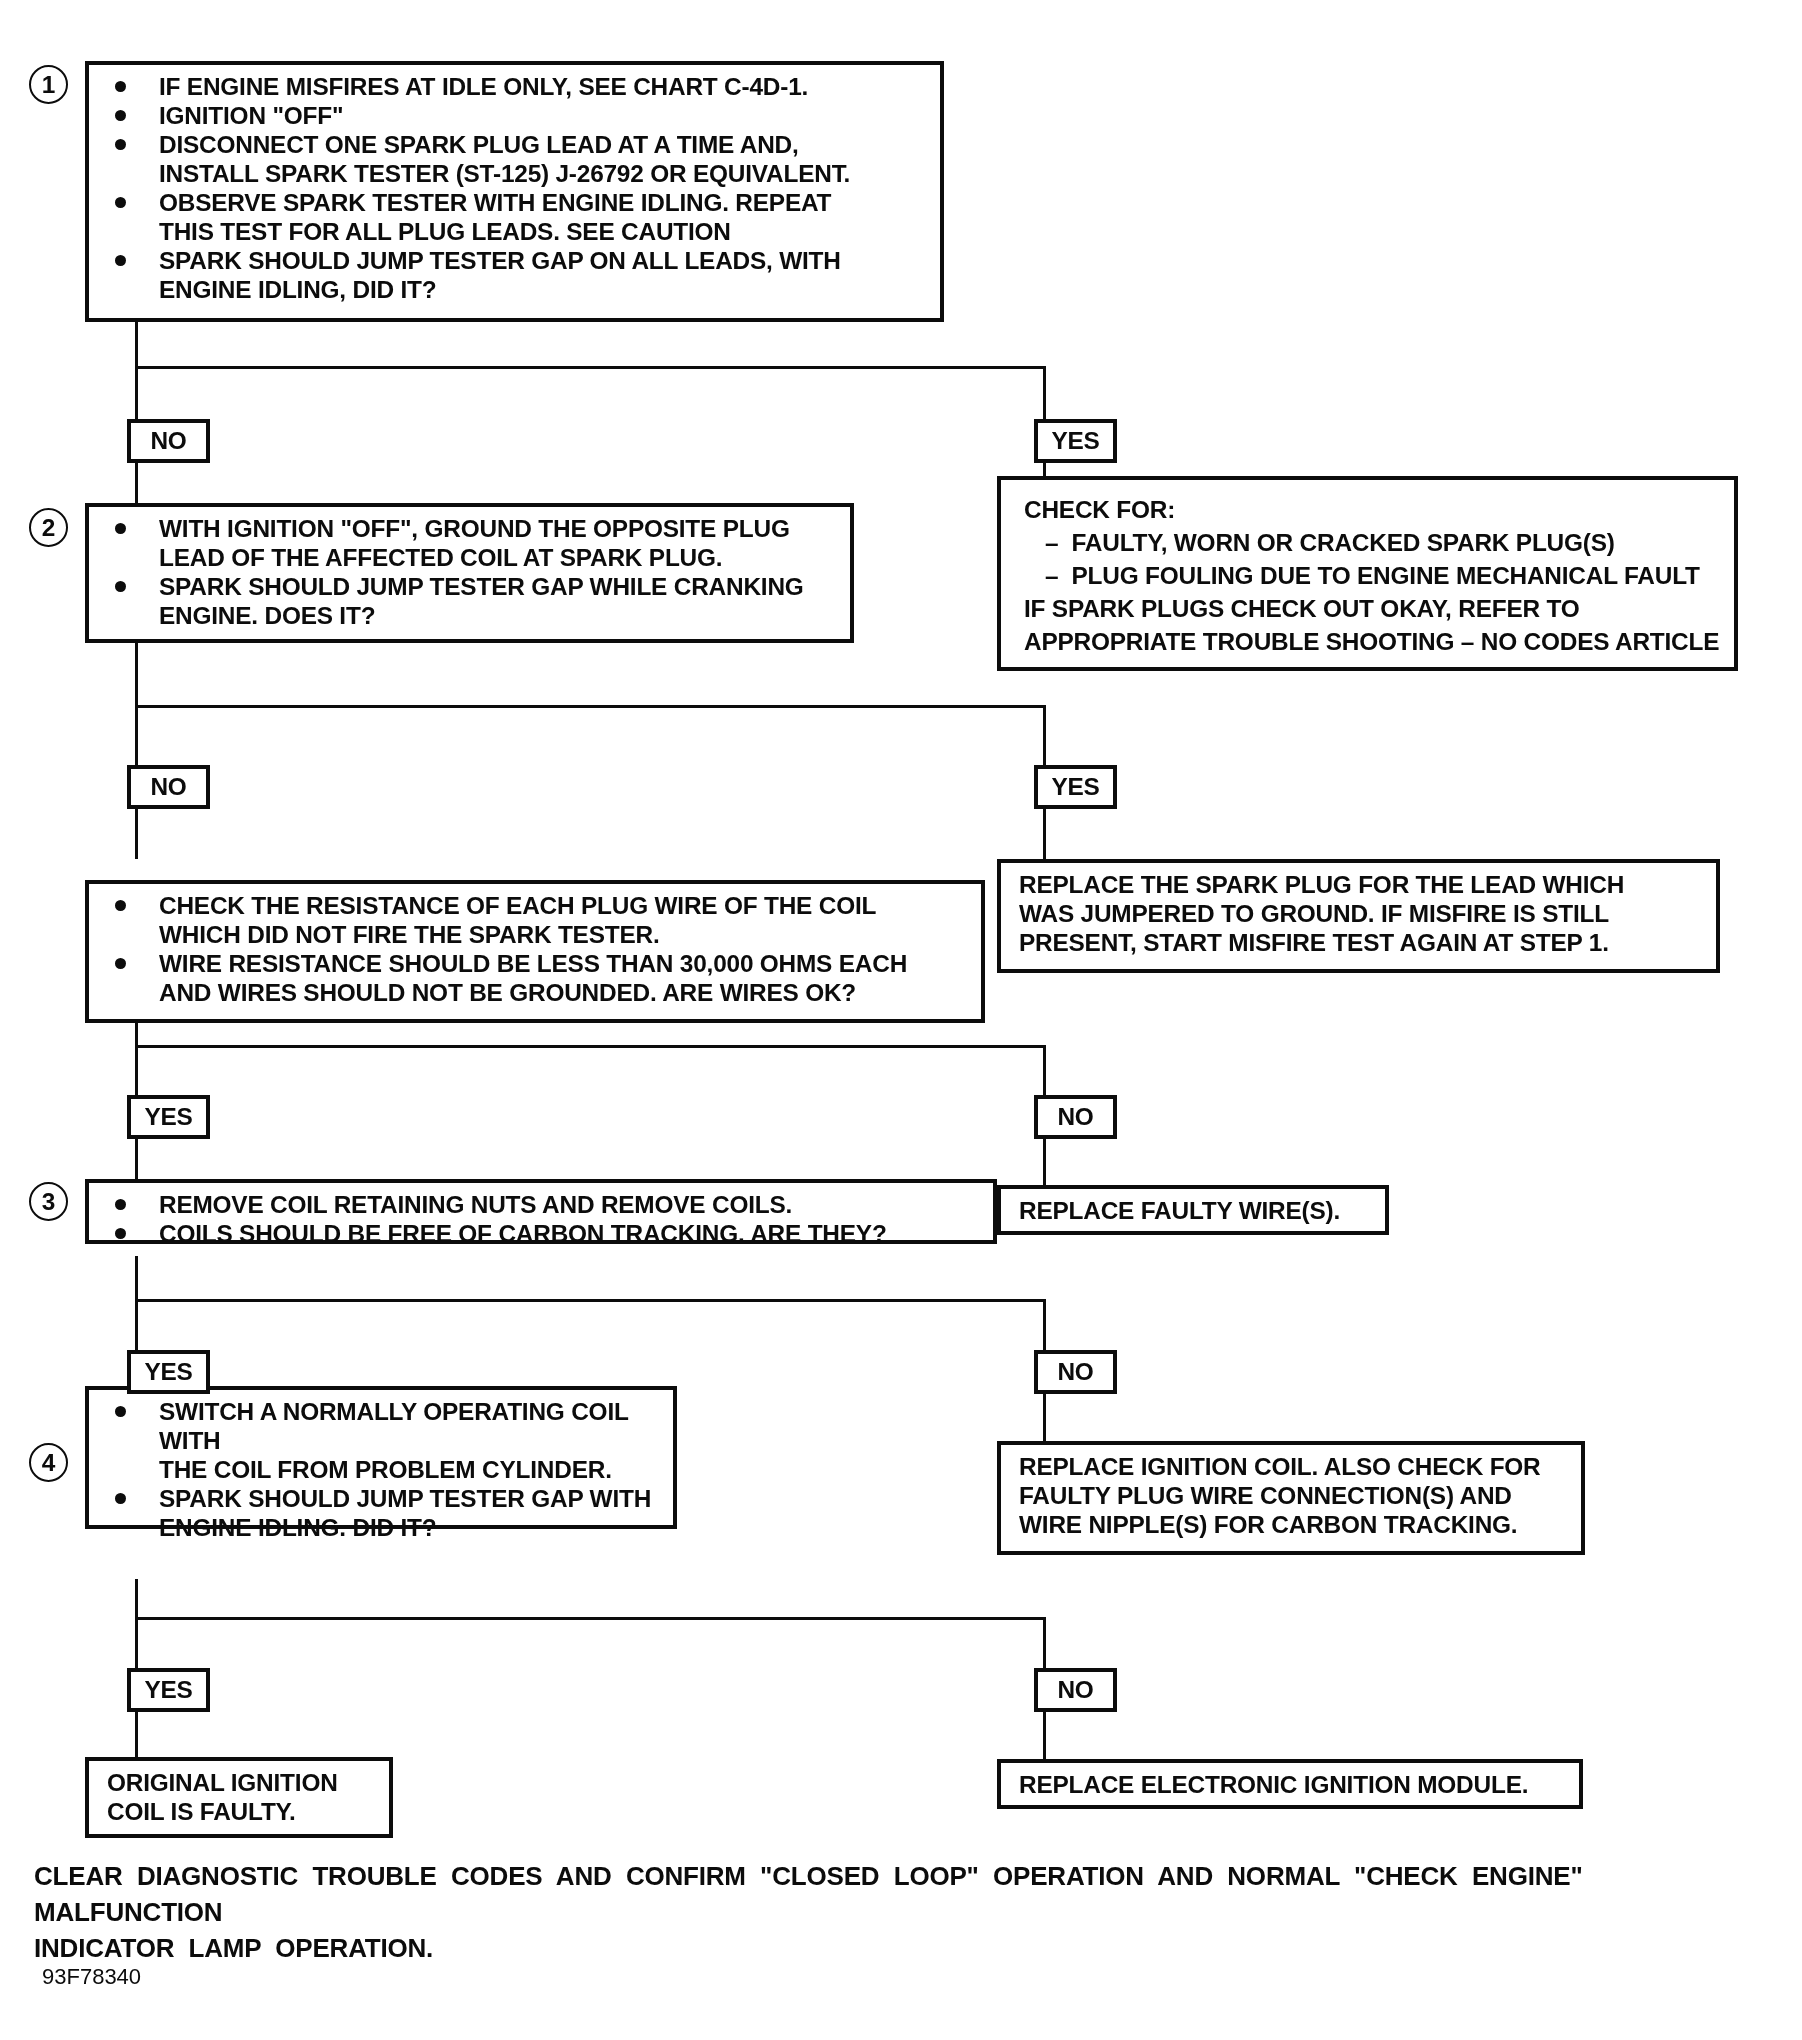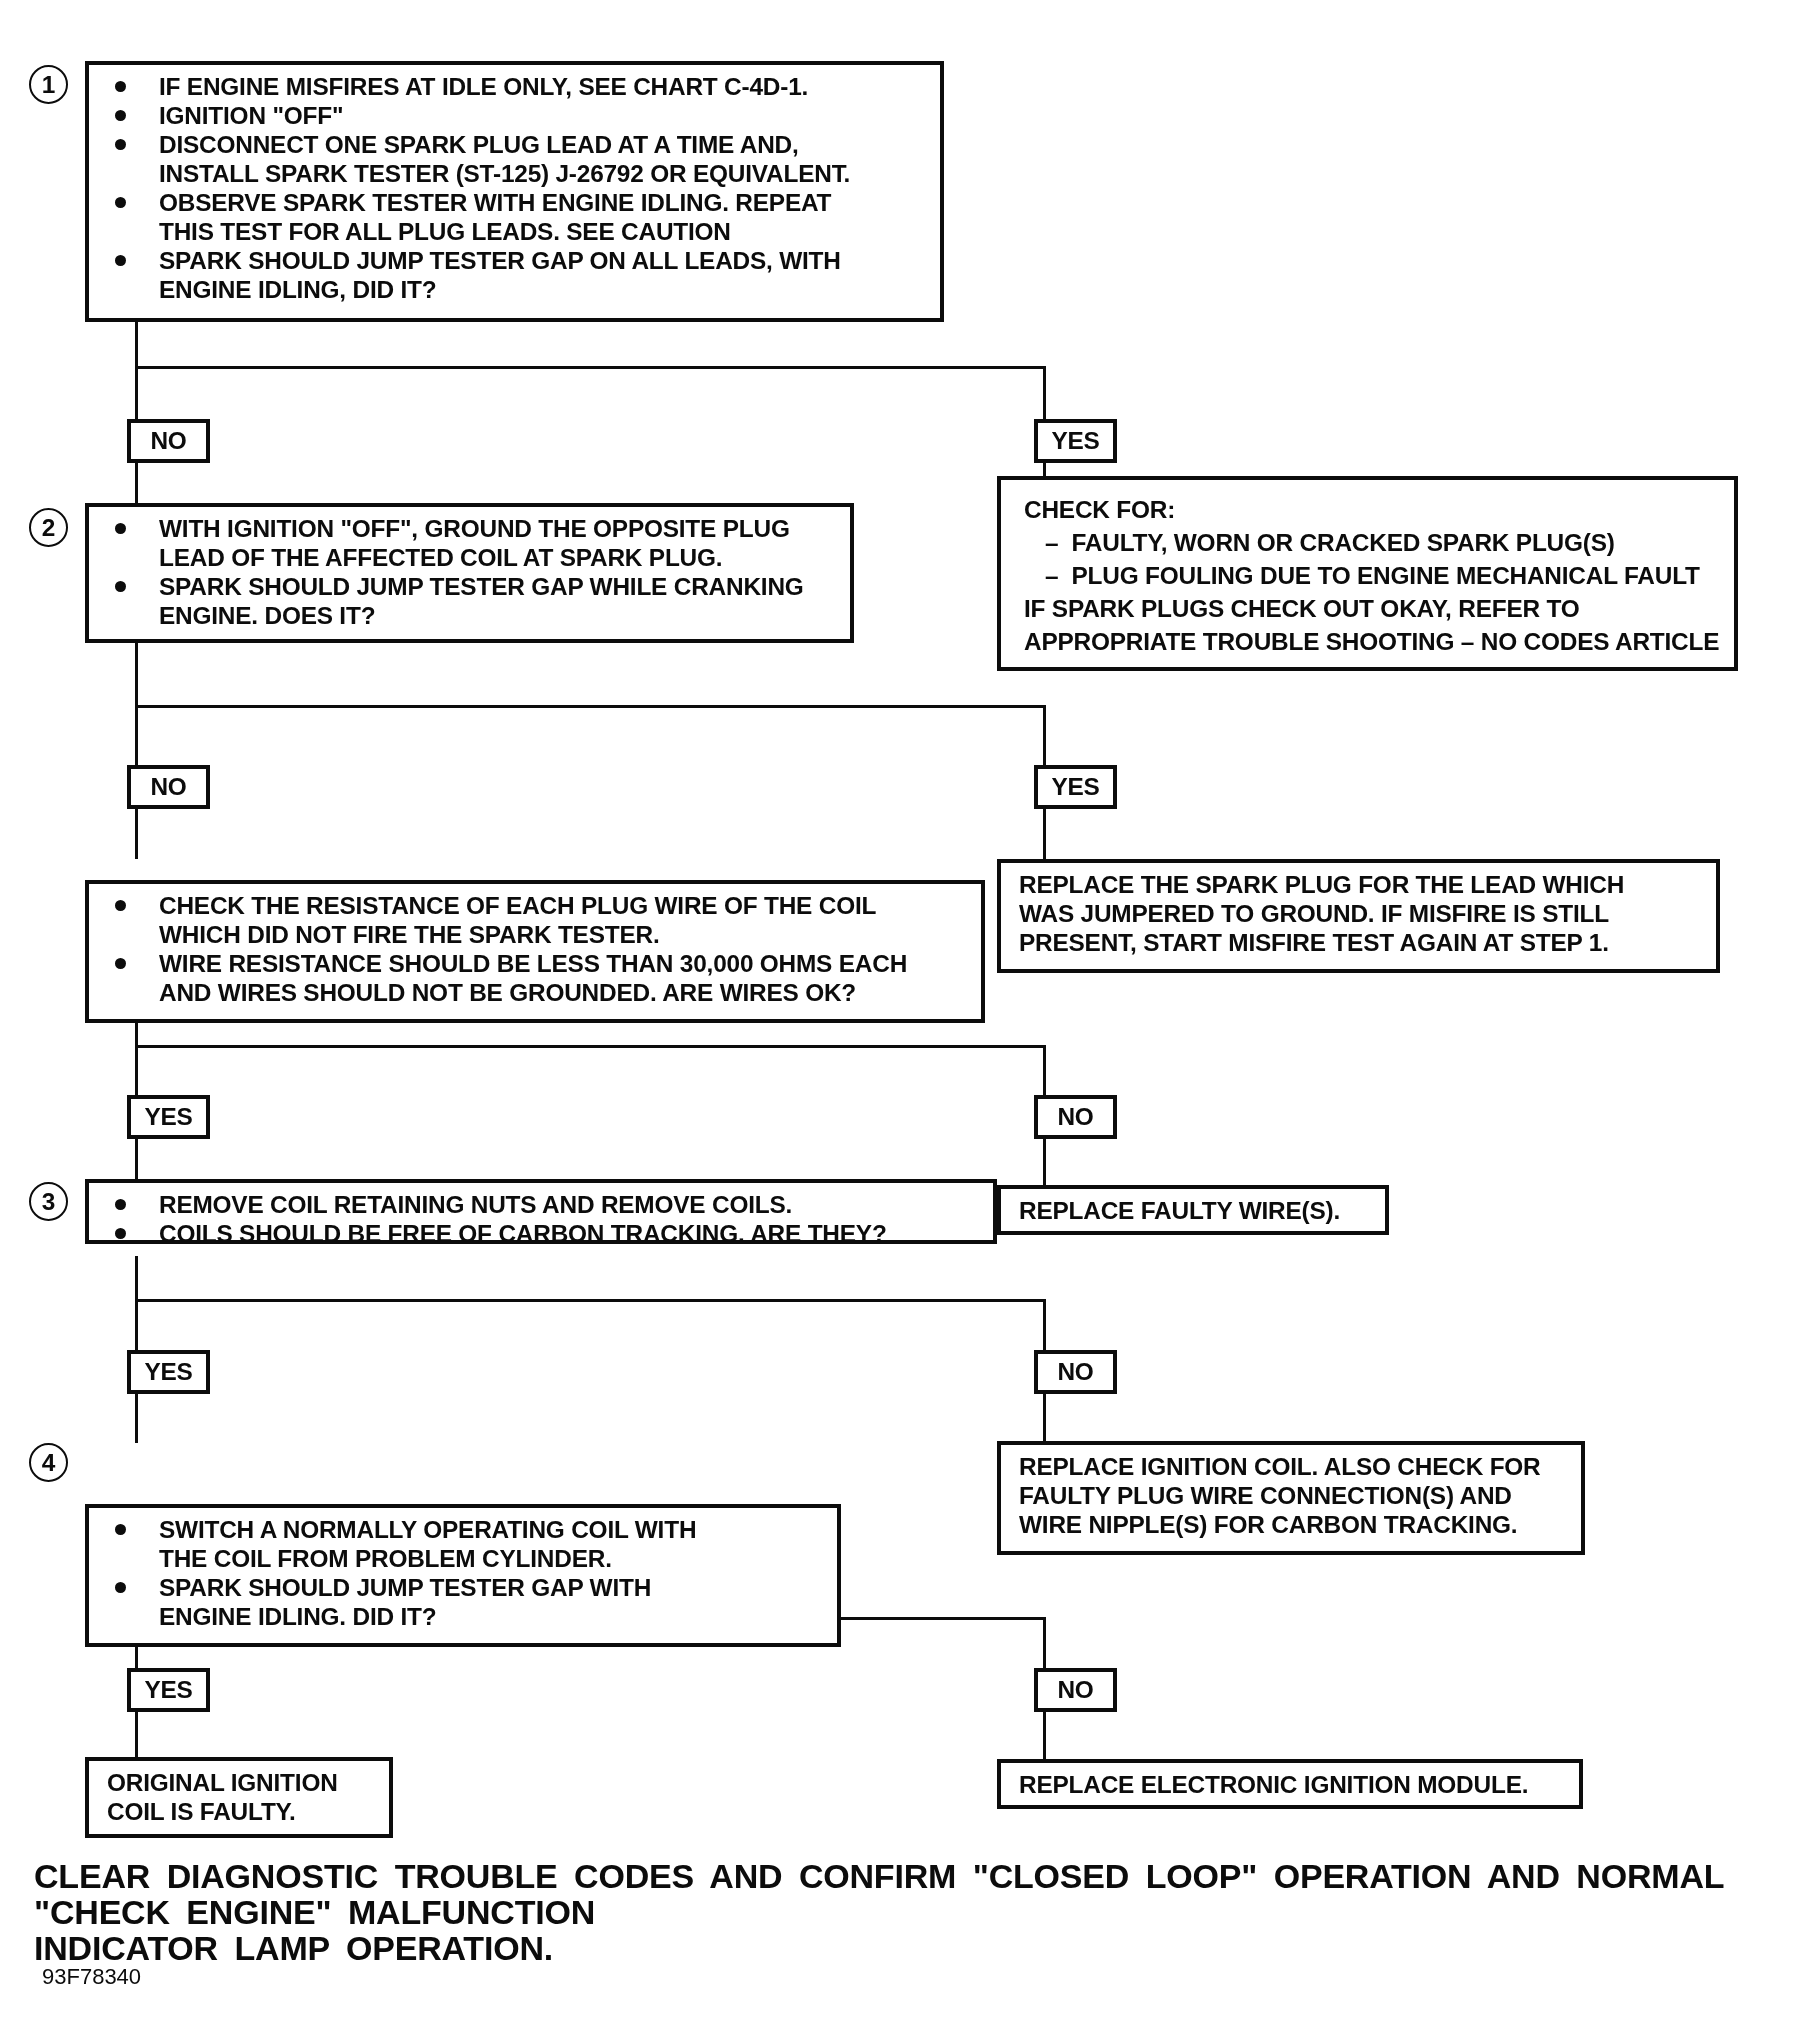--- a/index.html
+++ b/index.html
@@ -28,21 +28,21 @@
     box-sizing:border-box;z-index:2;margin-left:31px;
   }
   .vline{position:absolute;width:3.3px;background:#0c0c0c;z-index:0;}
   .hline{position:absolute;height:3.3px;background:#0c0c0c;z-index:0;}
   .circ{
     position:absolute;width:39px;height:39px;border:2.4px solid #0c0c0c;border-radius:50%;
     display:flex;align-items:center;justify-content:center;font-size:24.4px;background:#fff;
     box-sizing:border-box;
   }
   .footer{
-    position:absolute;left:34px;top:1858px;width:1742px;font-size:34px;line-height:36px;
+    position:absolute;left:34px;top:1858px;width:1742px;font-size:26px;line-height:36px;
     white-space:pre-line;word-spacing:7.3px;
   }
   .docid{position:absolute;left:42px;top:1964px;font-size:22px;font-weight:normal;letter-spacing:0;}
 </style>
 </head>
 <body>
 
 <div class="canvas">
 
   <div class="circ" style="left:29px;top:65px">1</div>
@@ -162,21 +162,21 @@
   </div>
   <div class="box plain-sm" style="left:997px;top:1185px;width:392px;height:50px">REPLACE FAULTY WIRE(S).</div>
 
   <div class="vline" style="left:135px;top:1256px;height:187px"></div>
   <div class="hline" style="left:135px;top:1299px;width:911px"></div>
   <div class="vline" style="left:1043px;top:1299px;height:147px"></div>
   <div class="label-box" style="left:96px;top:1350px">YES</div>
   <div class="label-box" style="left:1003px;top:1350px">NO</div>
 
   <div class="circ" style="left:29px;top:1443px">4</div>
-  <div class="box content" style="left:85px;top:1504px;width:756px;height:143px">
+  <div class="box content" style="left:85px;top:1386px;width:592px;height:143px">
     <div class="bullet">
       <span class="dot">
           <i></i>
         </span>
       <span class="txt">SWITCH A NORMALLY OPERATING COIL WITH
 THE COIL FROM PROBLEM CYLINDER.</span>
     </div>
     <div class="bullet">
       <span class="dot">
           <i></i>

